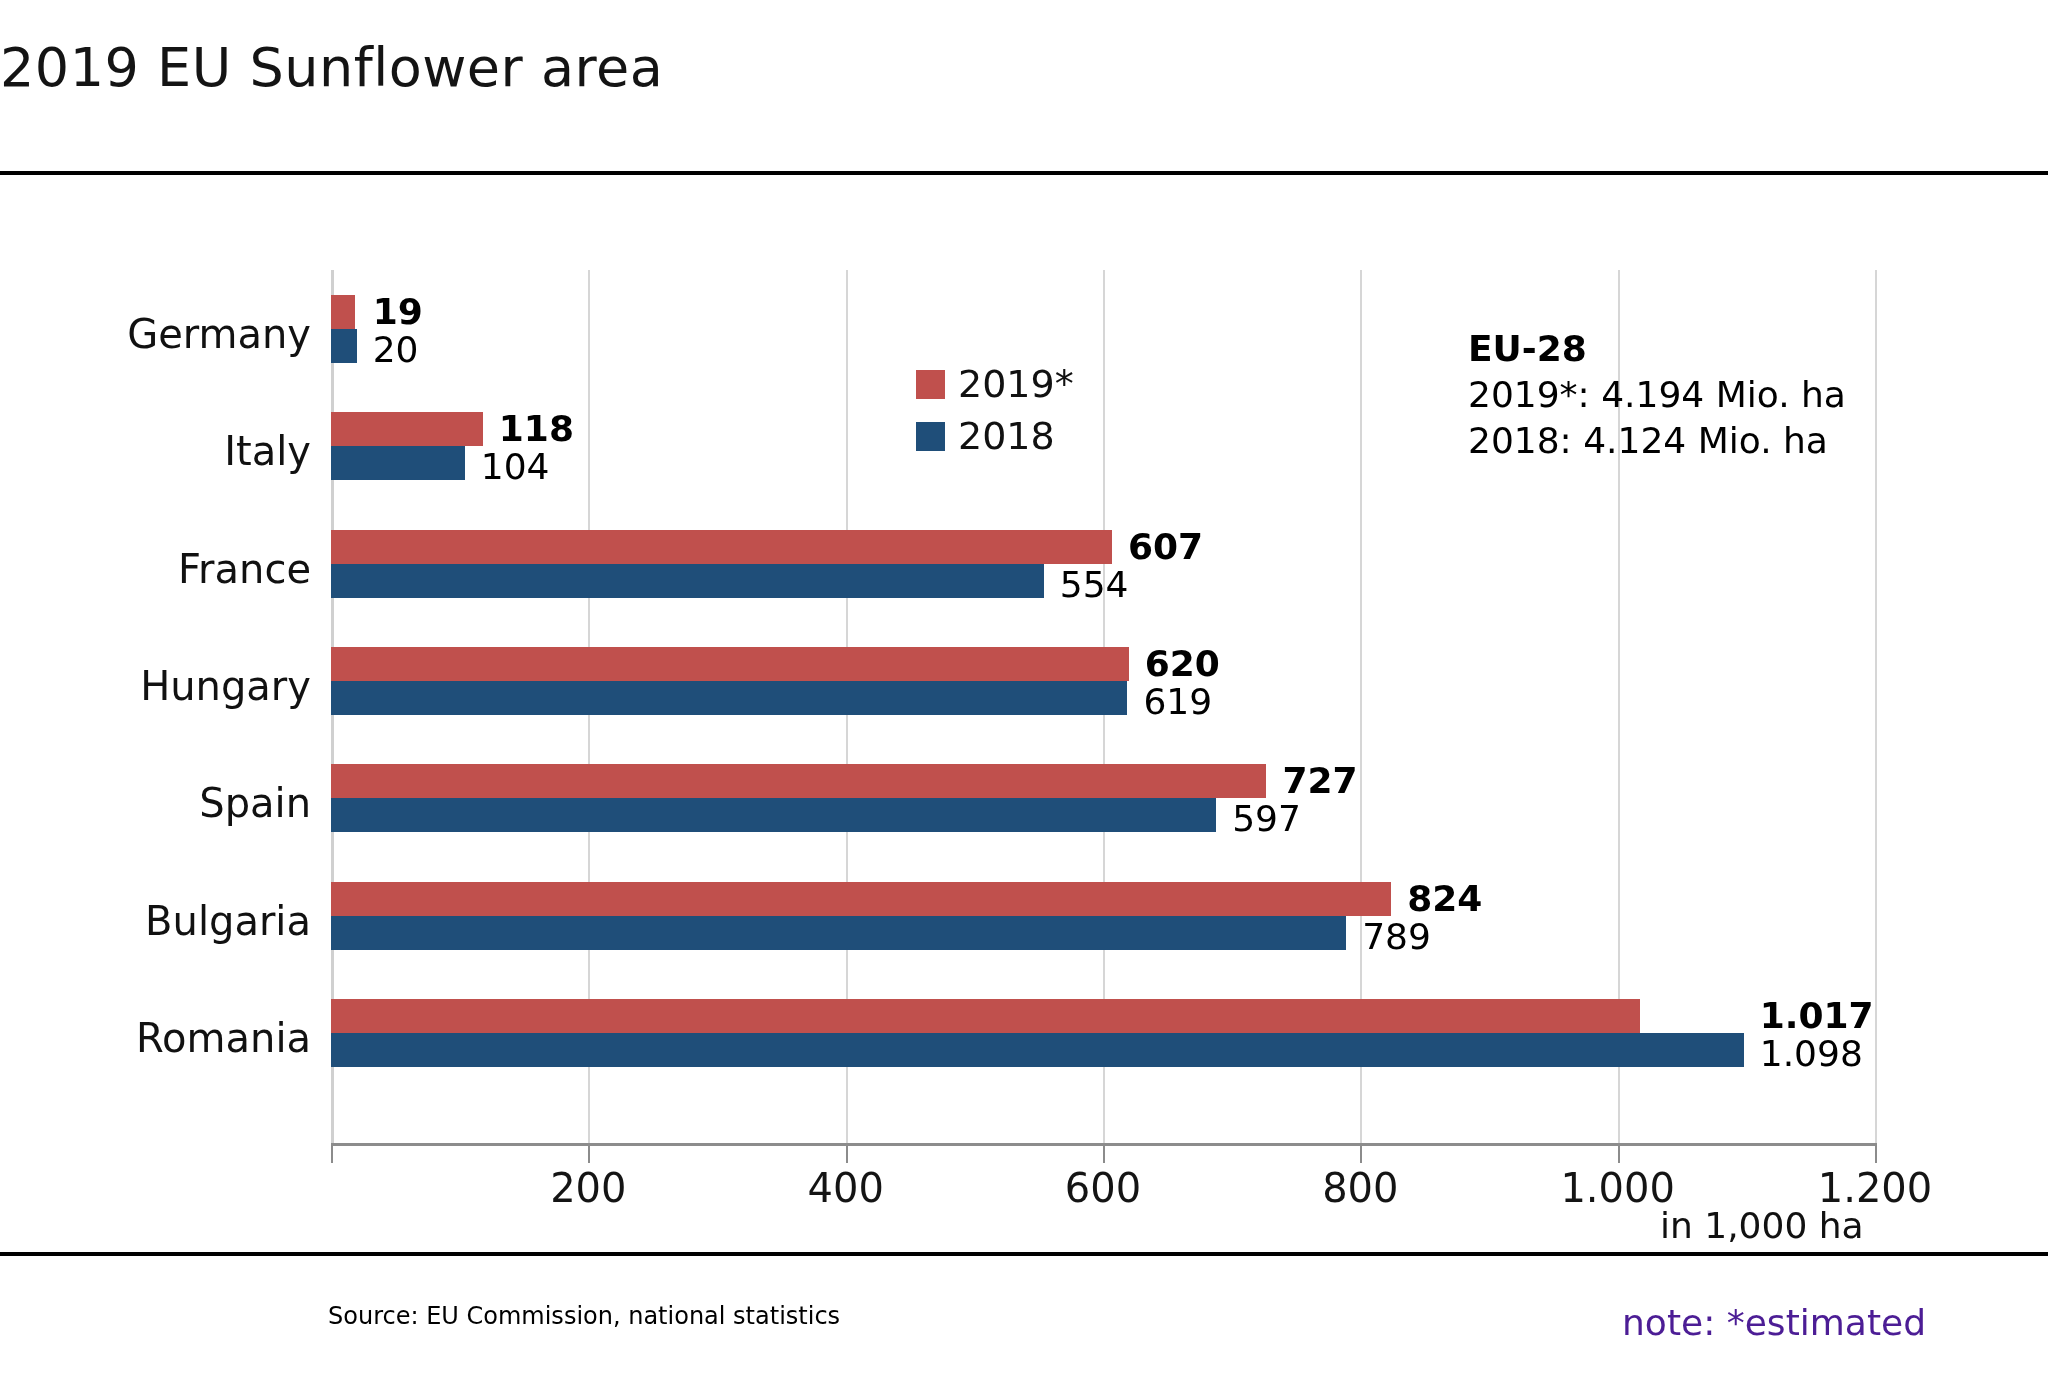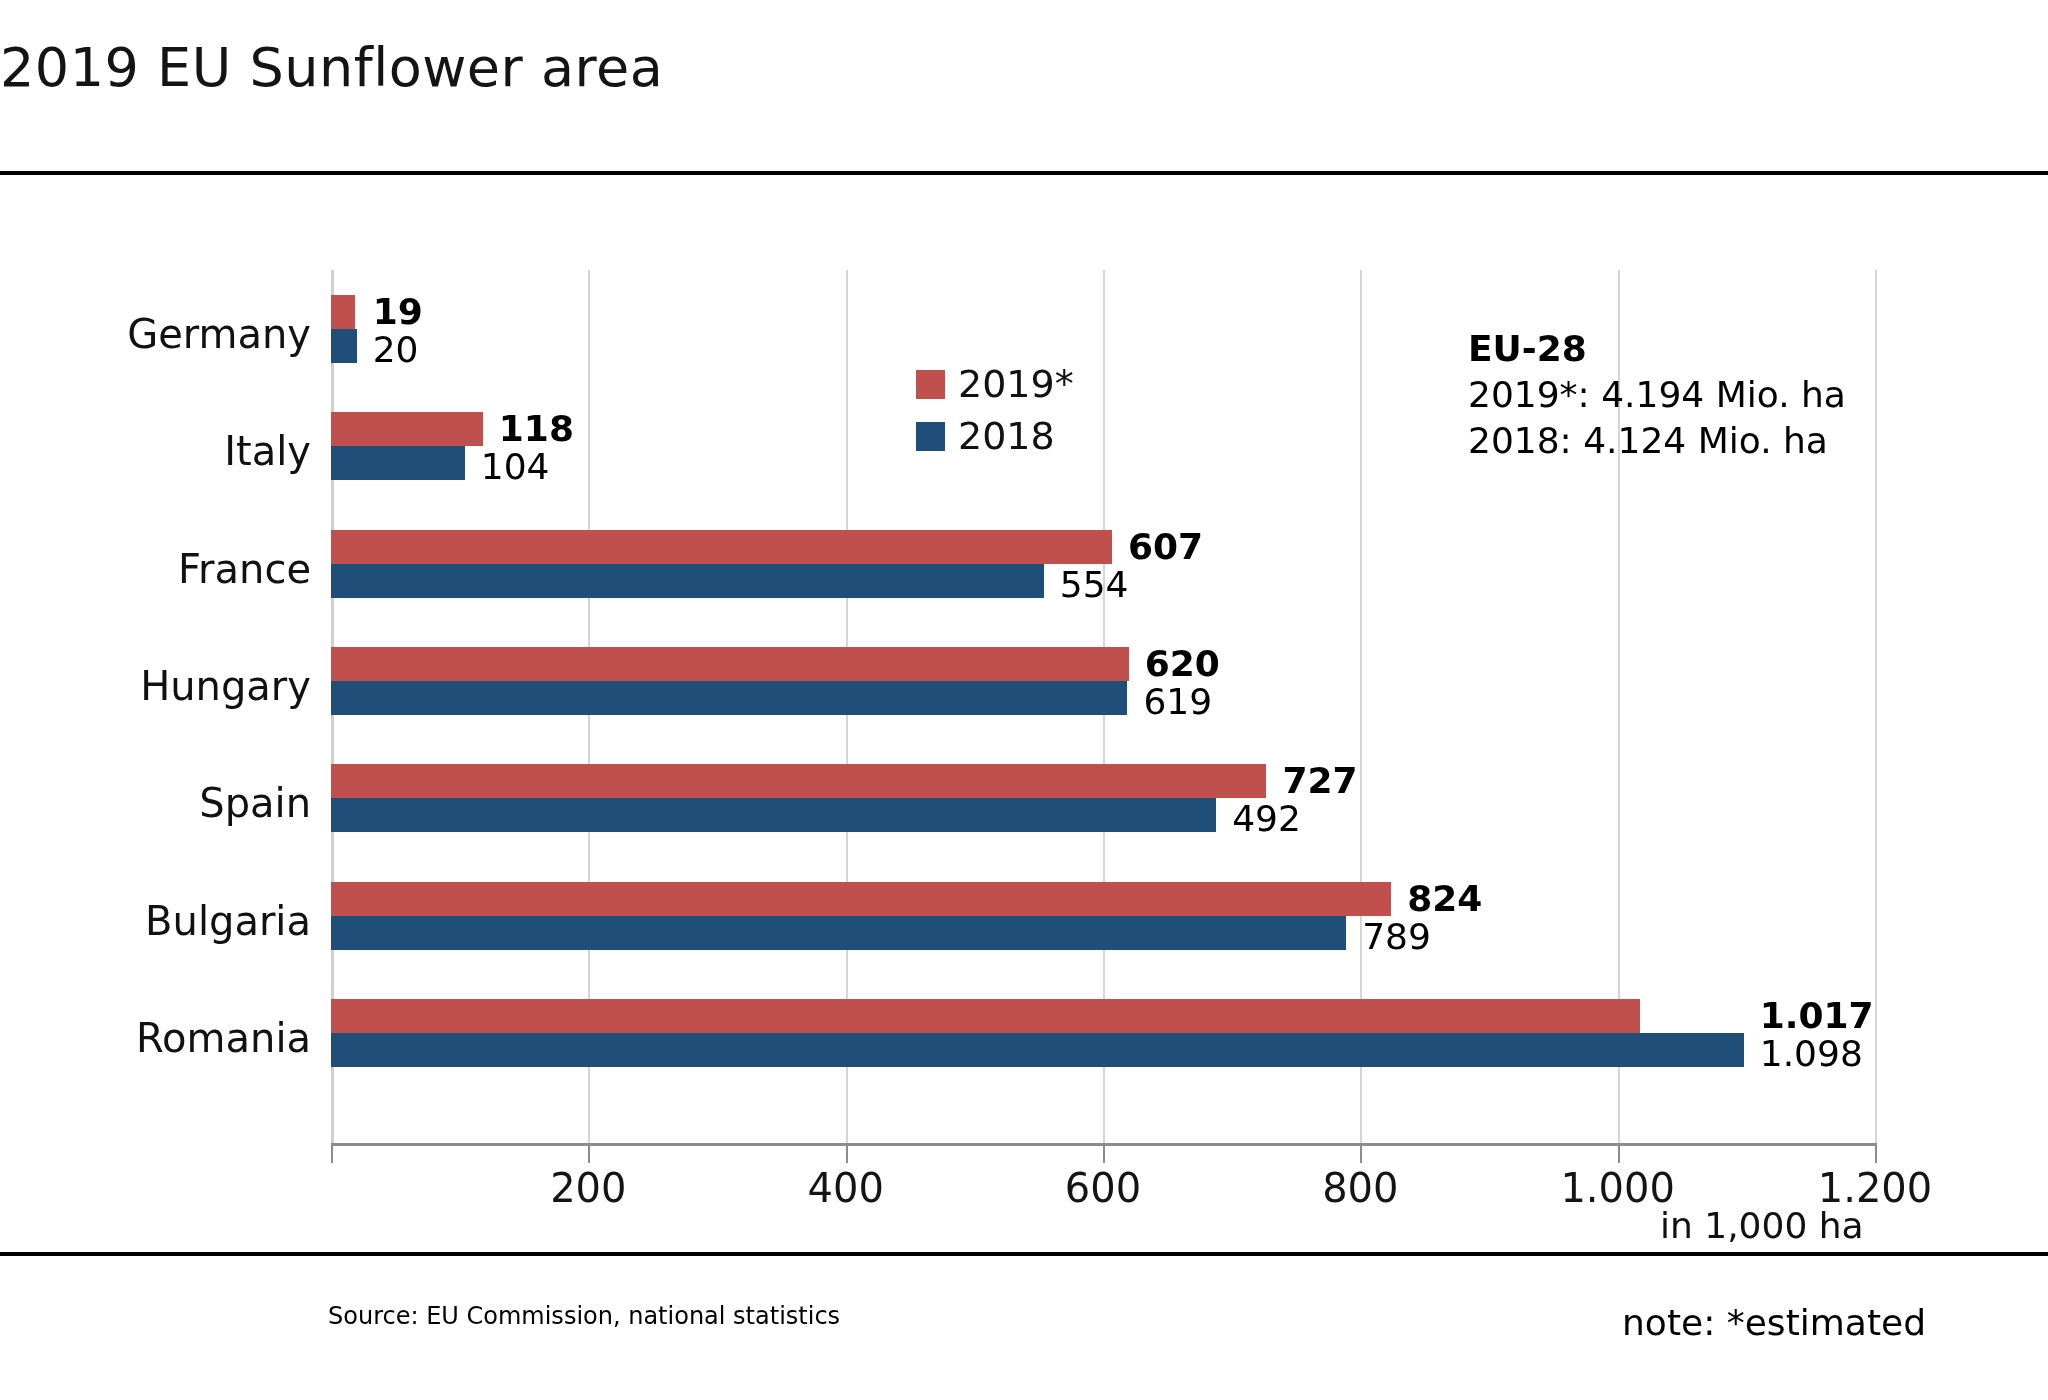--- a/index.html
+++ b/index.html
@@ -184,21 +184,21 @@
     top: 1302px;
     font-size: 24px;
     color: #000000;
     white-space: nowrap;
   }
   #footer-note {
     position: absolute;
     right: 122px;
     top: 1302px;
     font-size: 36px;
-    color: #000000;
+    color: #4c1d95;
     white-space: nowrap;
   }
 </style>
 </head>
 <body>
 
 <div id="chart-title">2019 EU Sunflower area</div>
 
 <div class="rule" id="rule-top"></div>
 <div class="rule" id="rule-bottom"></div>
@@ -242,21 +242,21 @@
       <div class="bar bar-2019" style="width: 797.733px; background: rgb(192, 80, 77);"></div>
       <div class="bar bar-2018" style="width: 796.447px; background: rgb(31, 78, 121);"></div>
       <div class="val val-2019" style="left: 1144.73px;">620</div>
       <div class="val val-2018" style="left: 1143.45px;">619</div>
     </div>
     <div class="cat-row" style="top: 764.2px;">
       <div class="cat-label">Spain</div>
       <div class="bar bar-2019" style="width: 935.407px; background: rgb(192, 80, 77);"></div>
       <div class="bar bar-2018" style="width: 885.227px; background: rgb(31, 78, 121);"></div>
       <div class="val val-2019" style="left: 1282.41px;">727</div>
-      <div class="val val-2018" style="left: 1232.23px;">492</div>
+      <div class="val val-2018" style="left: 1232.23px;">597</div>
     </div>
     <div class="cat-row" style="top: 881.5px;">
       <div class="cat-label">Bulgaria</div>
       <div class="bar bar-2019" style="width: 1060.21px; background: rgb(192, 80, 77);"></div>
       <div class="bar bar-2018" style="width: 1015.18px; background: rgb(31, 78, 121);"></div>
       <div class="val val-2019" style="left: 1407.21px;">824</div>
       <div class="val val-2018" style="left: 1362.18px;">789</div>
     </div>
     <div class="cat-row" style="top: 998.8px;">
       <div class="cat-label">Romania</div>

